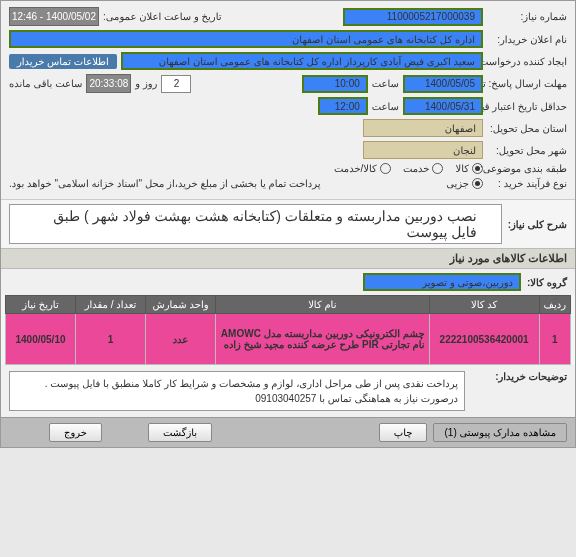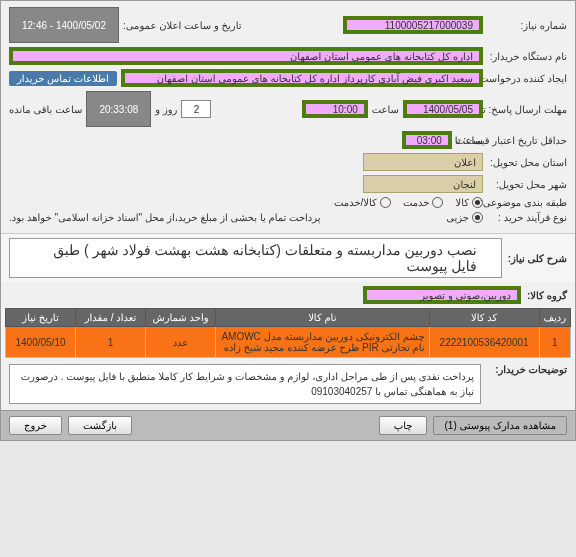--- a/index.html
+++ b/index.html
@@ -45,35 +45,35 @@
 .fld {
   background: #fff;
   border: 1px solid #888;
   padding: 2px 4px;
   font-size: 10px;
   height: 18px;
   display: inline-flex;
   align-items: center;
 }
 .fld-light {
-  background: #f0abfc;
-  border: 4px solid #4d7c0f;
+  background: #3b82f6;
+  border: 2px solid #4d7c0f;
   padding: 2px 6px;
   font-size: 10px;
   height: 18px;
   display: inline-flex;
   align-items: center;
 }
 .fld-gray {
   background: #888;
   color: #fff;
   border: 1px solid #666;
-  padding: 2px 12px;
-  font-size: 10px;
-  height: 36px;
+  padding: 2px 2px;
+  font-size: 10px;
+  height: 19px;
   display: inline-flex;
   align-items: center;
 }
 .fld-tan {
   background: #d9cfa8;
   border: 1px solid #b0a070;
   padding: 2px 6px;
   font-size: 10px;
   height: 18px;
   display: inline-flex;
@@ -154,30 +154,31 @@
   font-size: 10px;
 }
 th {
   background: #666;
   color: #fff;
   padding: 3px 4px;
   border: 1px solid #555;
   font-weight: normal;
 }
 td {
-  background: #f97316;
-  padding: 4px 4px;
+  background: #ec4899;
+  padding: 14px 4px;
   border: 1px solid #bbb;
   text-align: center;
+  font-weight: bold;
 }
 td.name-col { text-align: right; }
 .notes-row {
   padding: 6px 8px;
   display: flex;
-  gap: 6px;
+  gap: 22px;
   background: #f0f0f0;
 }
 .notes-field {
   flex: 1;
   background: #fff;
   border: 1px solid #999;
   padding: 4px 6px;
   font-size: 10px;
   line-height: 1.5;
   min-height: 32px;
@@ -189,20 +190,21 @@
   gap: 6px;
   border-top: 1px solid #999;
 }
 .btn {
   background: linear-gradient(#fdfdfd, #e0e0e0);
   border: 1px solid #888;
   padding: 3px 14px;
   font-size: 10px;
   cursor: pointer;
   border-radius: 2px;
+  margin-left: 40px;
 }
 .btn-count {
   background: #bbb;
   border: 1px solid #888;
   padding: 3px 10px;
   font-size: 10px;
   cursor: pointer;
   border-radius: 2px;
 }
 </style>
@@ -215,21 +217,21 @@
 
     <div class="form-row">
       <span class="label w80">شماره نیاز:</span>
       <span class="fld-light" style="width:140px">1100005217000039</span>
       <span class="spacer"></span>
       <span class="label">تاریخ و ساعت اعلان عمومی:</span>
       <span class="fld-gray">1400/05/02 - 12:46</span>
     </div>
 
     <div class="form-row">
-      <span class="label w80">نام دستگاه خریدار:</span>
+      <span class="label w80">نام اعلان خریدار:</span>
       <span class="fld-light" style="flex:1">اداره کل کتابخانه های عمومی استان اصفهان</span>
     </div>
 
     <div class="form-row">
       <span class="label w80">ایجاد کننده درخواست:</span>
       <span class="fld-light" style="flex:1">سعید اکبری فیض آبادی کارپرداز اداره کل کتابخانه های عمومی استان اصفهان</span>
       <span class="badge-blue">اطلاعات تماس خریدار</span>
     </div>
 
     <div class="form-row">
@@ -239,27 +241,28 @@
       <span class="fld-light" style="width:66px">10:00</span>
       <span class="spacer"></span>
       <span class="fld" style="width:30px;justify-content:center">2</span>
       <span class="label">روز و</span>
       <span class="fld-gray">20:33:08</span>
       <span class="label">ساعت باقی مانده</span>
     </div>
 
     <div class="form-row">
       <span class="label w80">حداقل تاریخ اعتبار قیمت: تا تاریخ:</span>
+      <span class="fld-light" style="width:80px">1400/05/31</span>
       <span class="label">ساعت</span>
-      <span class="fld-light" style="width:50px">03:00</span>
+      <span class="fld-light" style="width:50px">12:00</span>
     </div>
 
     <div class="form-row">
       <span class="label w80">استان محل تحویل:</span>
-      <span class="fld-tan" style="width:120px">اعلان</span>
+      <span class="fld-tan" style="width:120px">اصفهان</span>
     </div>
 
     <div class="form-row">
       <span class="label w80">شهر محل تحویل:</span>
       <span class="fld-tan" style="width:120px">لنجان</span>
     </div>
 
     <div class="form-row">
       <span class="label w80">طبقه بندی موضوعی:</span>
       <div class="radio-group">
@@ -290,20 +293,21 @@
       <span class="label" style="font-size:10px">پرداخت تمام یا بخشی از مبلغ خرید،از محل "اسناد خزانه اسلامی" خواهد بود.</span>
     </div>
 
   </div>
 
   <div class="desc-row" style="border-top:1px solid #ccc">
     <span class="label" style="font-weight:bold">شرح کلی نیاز:</span>
     <div class="desc-field">نصب دوربین مداربسته و متعلقات (کتابخانه هشت بهشت فولاد شهر ) طبق فایل پیوست</div>
   </div>
 
+  <div class="subheader">اطلاعات کالاهای مورد نیاز</div>
 
   <div class="group-row">
     <span class="label" style="font-weight:bold">گروه کالا:</span>
     <span class="fld-light" style="width:158px">دوربین،صوتی و تصویر</span>
   </div>
 
   <div class="table-wrap">
     <table>
       <thead>
         <tr>

